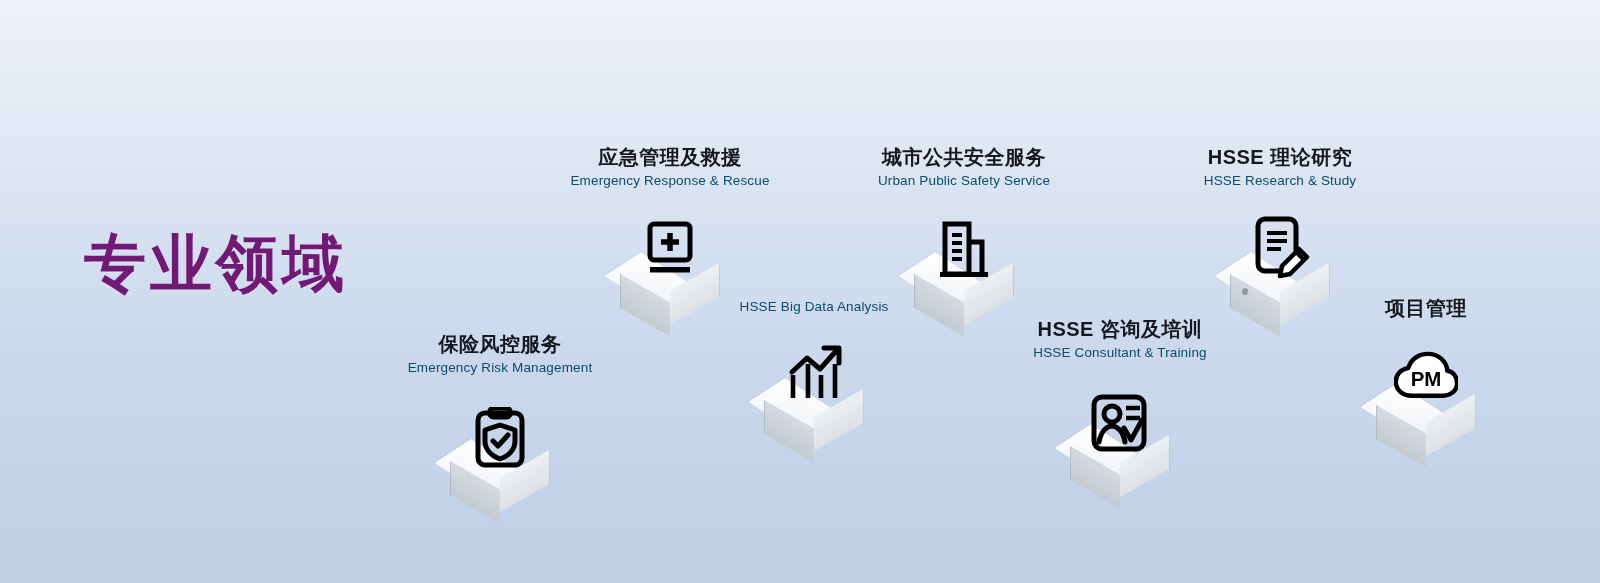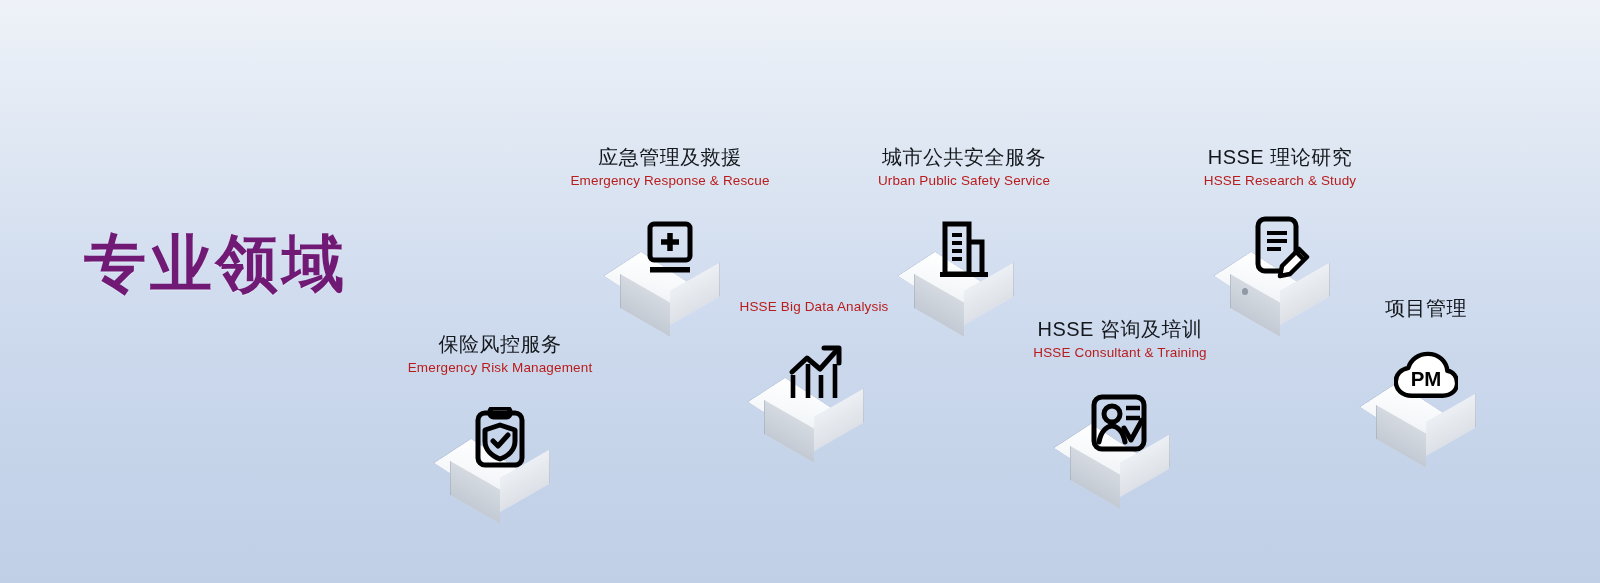--- a/index.html
+++ b/index.html
@@ -34,31 +34,31 @@
   }
 
   
   .item {
     position: absolute;
     width: 280px;
     text-align: center;
   }
   .label-cn {
     font-size: 20px;
-    font-weight: 400;
+    font-weight: 700;
     color: #14181d;
     line-height: 1.25;
     white-space: nowrap;
     letter-spacing: .5px;
   }
   .label-en {
     margin-top: 3px;
     font-size: 13.5px;
     font-weight: 400;
-    color: #b91c1c;
+    color: #0c4a6e;
     line-height: 1.25;
     white-space: nowrap;
     letter-spacing: .15px;
   }
 
   .art {
     position: relative;
     width: 280px;
     height: 126px;
     margin-top: 10px;

